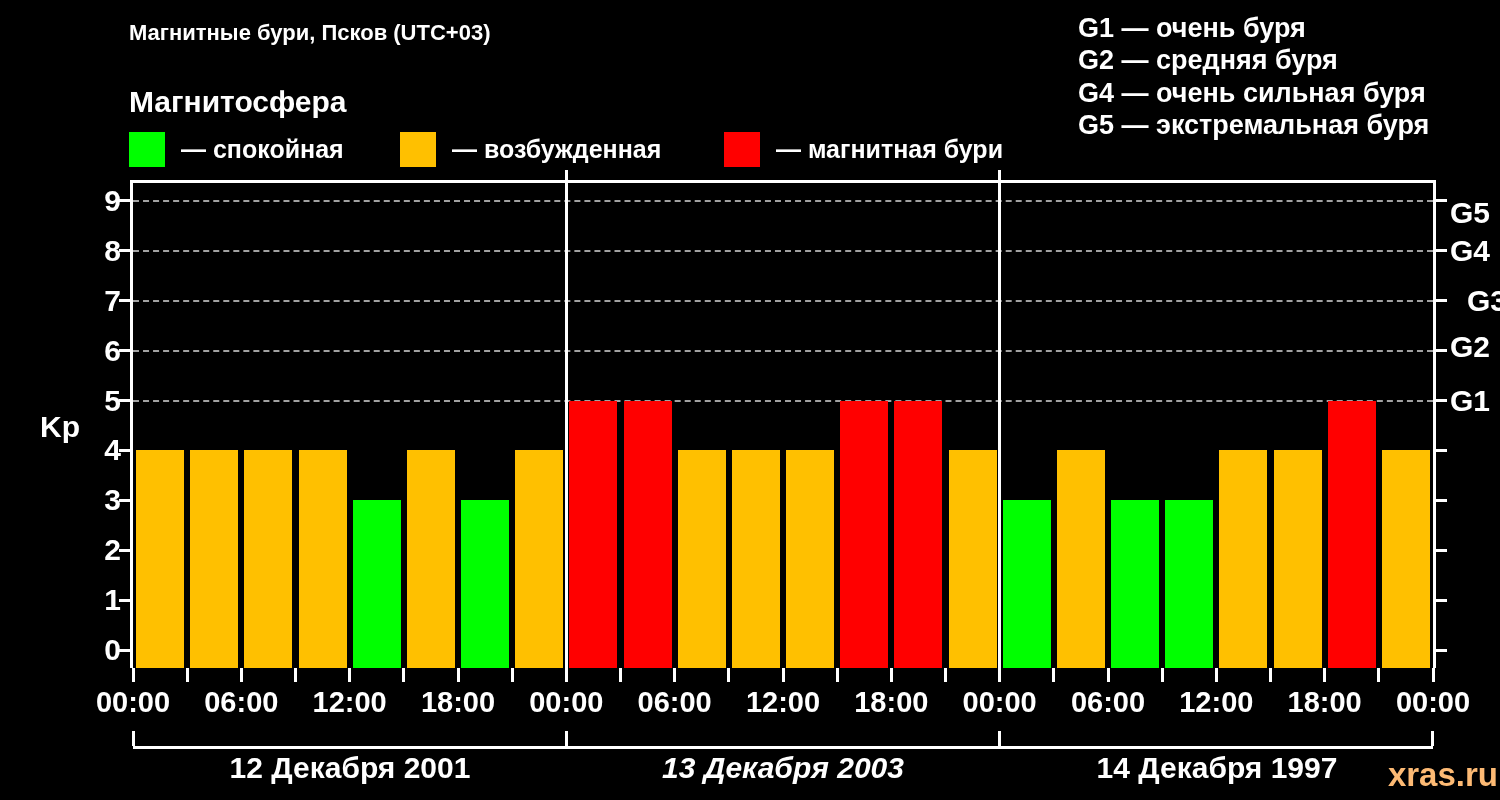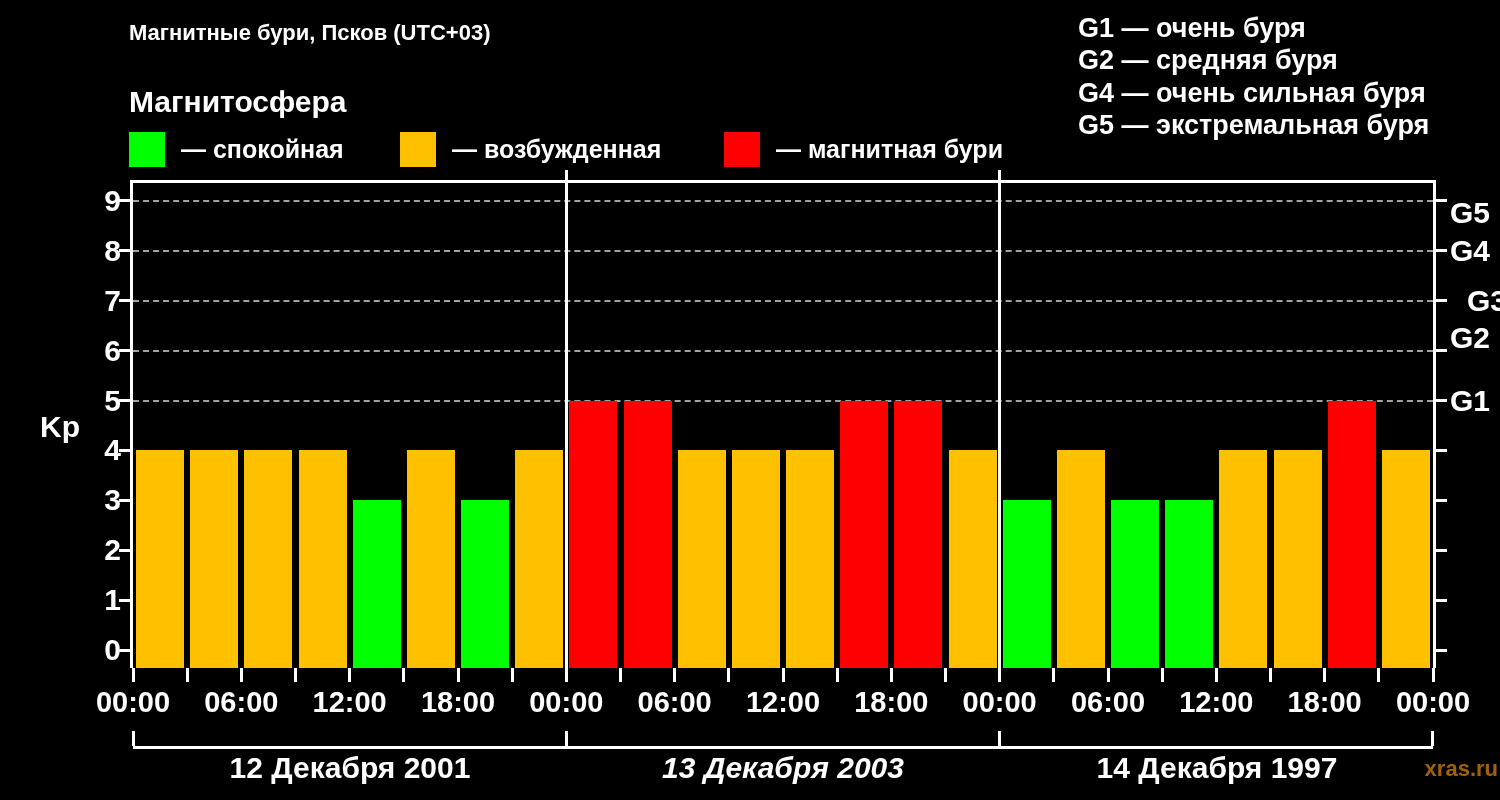--- a/index.html
+++ b/index.html
@@ -22,21 +22,21 @@
   .glab{position:absolute;left:1450px;font-size:30px;height:36px;line-height:36px;}
   .kp{position:absolute;left:40px;top:410px;font-size:30px;}
   .xtick{position:absolute;top:668px;width:3px;height:14px;background:#fff;}
   .toptick{position:absolute;top:170px;width:3px;height:10px;background:#fff;}
   .xlab{position:absolute;top:686px;width:140px;text-align:center;font-size:29px;white-space:nowrap;}
   .bracket-h{position:absolute;left:133px;top:746px;width:1300px;height:3px;background:#fff;}
   .bracket-t{position:absolute;top:731px;width:3px;height:15px;background:#fff;}
   .day-label{position:absolute;top:751px;width:434px;text-align:center;font-size:30px;white-space:nowrap;}
   #day0{left:133px;} #day1{left:566px;font-style:italic;} #day2{left:1000px;}
   #bt0{left:132px;} #bt1{left:565px;} #bt2{left:998px;} #bt3{left:1431px;}
-  .watermark{position:absolute;left:1290px;top:756px;width:208px;text-align:right;font-size:22px;color:#a16207;}
+  .watermark{position:absolute;left:1290px;top:756px;width:208px;text-align:right;font-size:33px;color:#fdba74;}
 </style>
 </head>
 <body>
 
 <div class="title">Магнитные бури, Псков (UTC+03)</div>
 <div class="subtitle">Магнитосфера</div>
 
 <div class="legend-item" id="legend-quiet">
   <span class="swatch" style="background: rgb(0, 255, 0);"></span>
   <span>— спокойная</span>
@@ -119,21 +119,21 @@
     <div class="ylab" style="top: 482.3px;">3</div>
     <div class="ylab" style="top: 432.4px;">4</div>
     <div class="ylab" style="top: 382.5px;">5</div>
     <div class="ylab" style="top: 332.6px;">6</div>
     <div class="ylab" style="top: 282.7px;">7</div>
     <div class="ylab" style="top: 232.8px;">8</div>
     <div class="ylab" style="top: 182.9px;">9</div>
     <div class="glab" style="top: 182.9px; margin-top: 12px;">G5</div>
     <div class="glab" style="top: 232.8px;">G4</div>
     <div class="glab" style="top: 282.7px; margin-left: 17px;">G3</div>
-    <div class="glab" style="top: 320px;">G2</div>
+    <div class="glab" style="top: 329px;">G2</div>
     <div class="glab" style="top: 382.5px;">G1</div>
     <div class="xtick" style="left: 131.5px;"></div>
     <div class="xtick" style="left: 185.667px;"></div>
     <div class="xtick" style="left: 239.833px;"></div>
     <div class="xtick" style="left: 294px;"></div>
     <div class="xtick" style="left: 348.167px;"></div>
     <div class="xtick" style="left: 402.333px;"></div>
     <div class="xtick" style="left: 456.5px;"></div>
     <div class="xtick" style="left: 510.667px;"></div>
     <div class="xtick" style="left: 564.833px;"></div>

